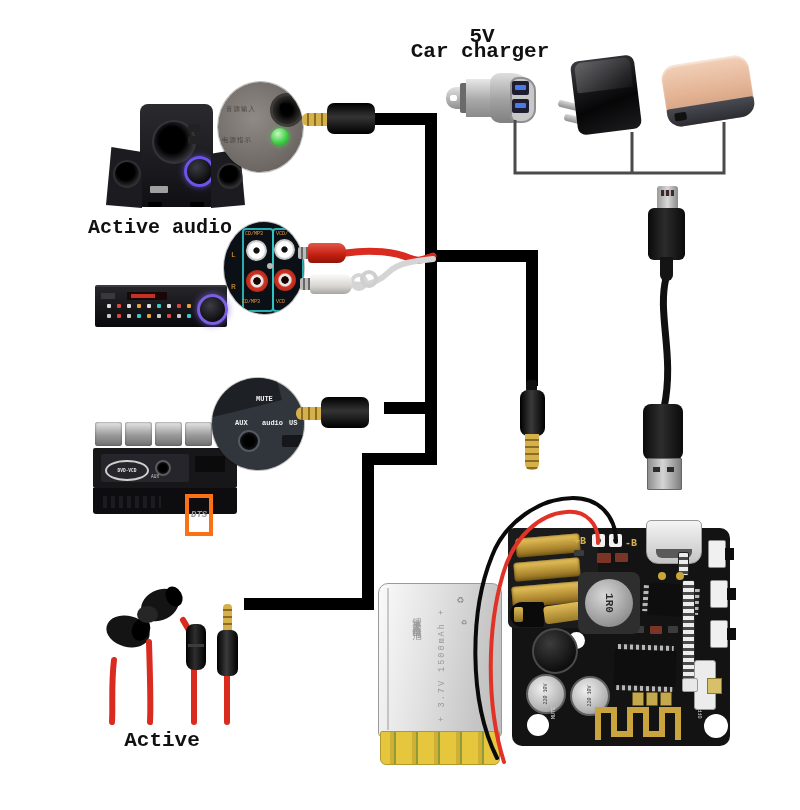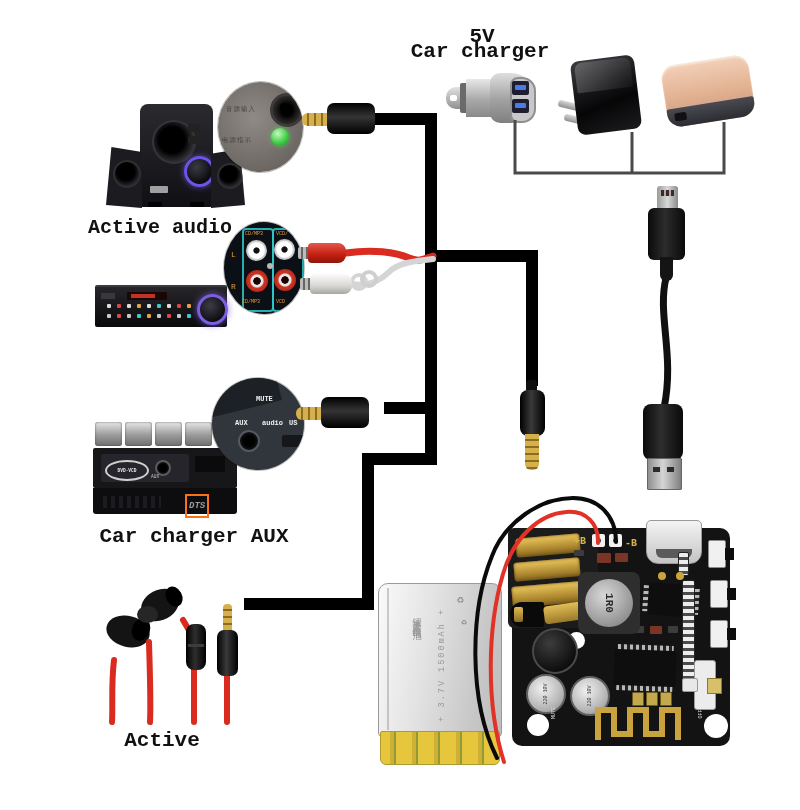--- a/index.html
+++ b/index.html
@@ -82,21 +82,21 @@
           background:linear-gradient(180deg,#e8e8e8,#9a9a9a 55%,#6f6f6f);box-shadow:inset 0 0 2px #444;}
   .st-face{left:0;top:30px;width:144px;height:40px;background:#17171a;border-radius:2px;}
   .st-panel{left:8px;top:6px;width:88px;height:28px;background:#25252b;border-radius:2px;}
   .st-oval{left:4px;top:6px;width:40px;height:17px;border:2px solid #cfcfcf;border-radius:50%;
            display:flex;align-items:center;justify-content:center;font-size:4.5px;color:#e8e8e8;font-weight:bold;}
   .st-aux{left:54px;top:6px;width:12px;height:12px;border-radius:50%;border:2px solid #5a5a5a;background:radial-gradient(circle,#000 45%,#333);}
   .st-auxlbl{left:50px;top:20px;font-size:4.5px;color:#c8c8c8;}
   .st-disp{left:102px;top:8px;width:30px;height:16px;background:#0b0b0c;border-radius:1px;}
   .st-bottom{left:0;top:70px;width:144px;height:26px;background:#0d0d10;border-radius:0 0 3px 3px;}
   .st-vent{left:10px;top:8px;width:58px;height:12px;background:repeating-linear-gradient(90deg,#1c1c20 0 4px,#0d0d10 4px 8px);}
-  .st-dts{left:92px;top:6px;font-size:9px;font-weight:bold;font-style:italic;color:#9a9a9a;border:2px solid #f97316;padding:5px 2px;}
+  .st-dts{left:92px;top:6px;font-size:9px;font-weight:bold;font-style:italic;color:#9a9a9a;border:4px solid #f97316;padding:12px 2px;}
 
   
   .bud{background:#141414;border-radius:50%;}
   .mic{left:186px;top:624px;width:20px;height:46px;background:linear-gradient(90deg,#000,#2e2e2e 45%,#000);border-radius:8px;}
   .mic-band{left:2px;top:20px;width:16px;height:3px;background:#3c3c3c;}
 
   
   .carcharger{left:446px;top:70px;width:92px;height:52px;}
   .cc-tip{left:0;top:17px;width:16px;height:22px;background:linear-gradient(180deg,#e2e2e2,#909090);border-radius:10px 2px 2px 10px;}
   .cc-dot{left:4px;top:8px;width:7px;height:6px;background:#fff;border-radius:2px;}
@@ -203,21 +203,20 @@
     <path d="M194 666 L194 722" fill="none" stroke="#d92b1f" stroke-width="6" stroke-linecap="round"></path>
     <path d="M227 676 L227 722" fill="none" stroke="#d92b1f" stroke-width="6" stroke-linecap="round"></path>
 
     <path d="M497 758 C468 700 470 610 492 556 C505 522 540 498 573 498 C598 498 616 515 616 542" fill="none" stroke="#0a0a0a" stroke-width="4" stroke-linecap="round"></path>
     <path d="M504 762 C486 706 487 628 503 574 C514 536 540 514 566 512 C586 510 599 524 598 543" fill="none" stroke="#e03226" stroke-width="4" stroke-linecap="round"></path>
   </svg>
 
   <div class="label" style="left:452px;top:25px;width:60px;">5V</div>
   <div class="label" style="left:398px;top:40px;width:164px;text-align:center;">Car charger</div>
   <div class="label sm" style="left:86px;top:216px;width:148px;">Active audio</div>
-  <div class="label" style="left:94px;top:525px;width:200px;">Car charger AUX</div>
   <div class="label" style="left:108px;top:729px;width:108px;">Active</div>
 
   <div class="abs z2 subwoofer">
     <div class="abs sub-port"></div>
     <div class="abs sub-btn" style="left:48px;top:20px;"></div>
     <div class="abs sub-btn" style="left:48px;top:32px;"></div>
     <div class="abs sub-knob"></div>
     <div class="abs sub-logo"></div>
     <div class="abs foot" style="left:8px;top:98px;width:14px;height:5px;"></div>
     <div class="abs foot" style="left:50px;top:98px;width:14px;height:5px;"></div>

